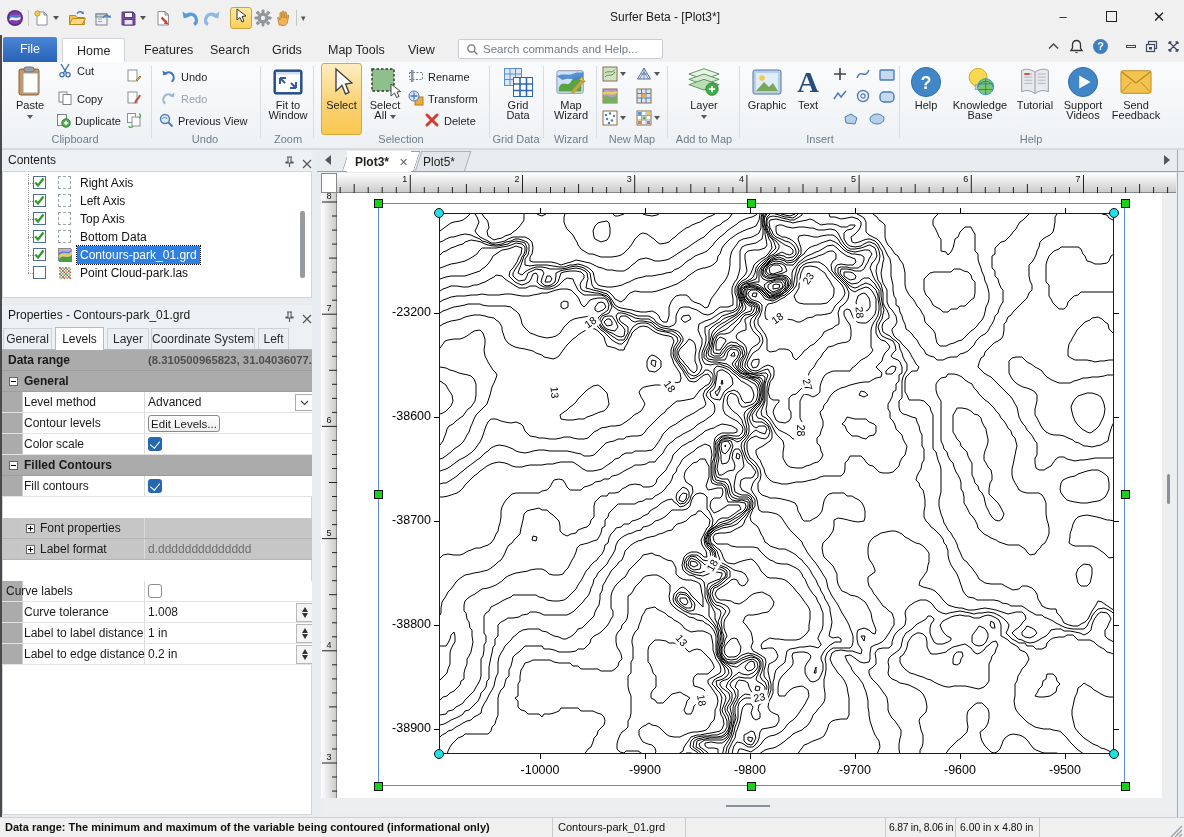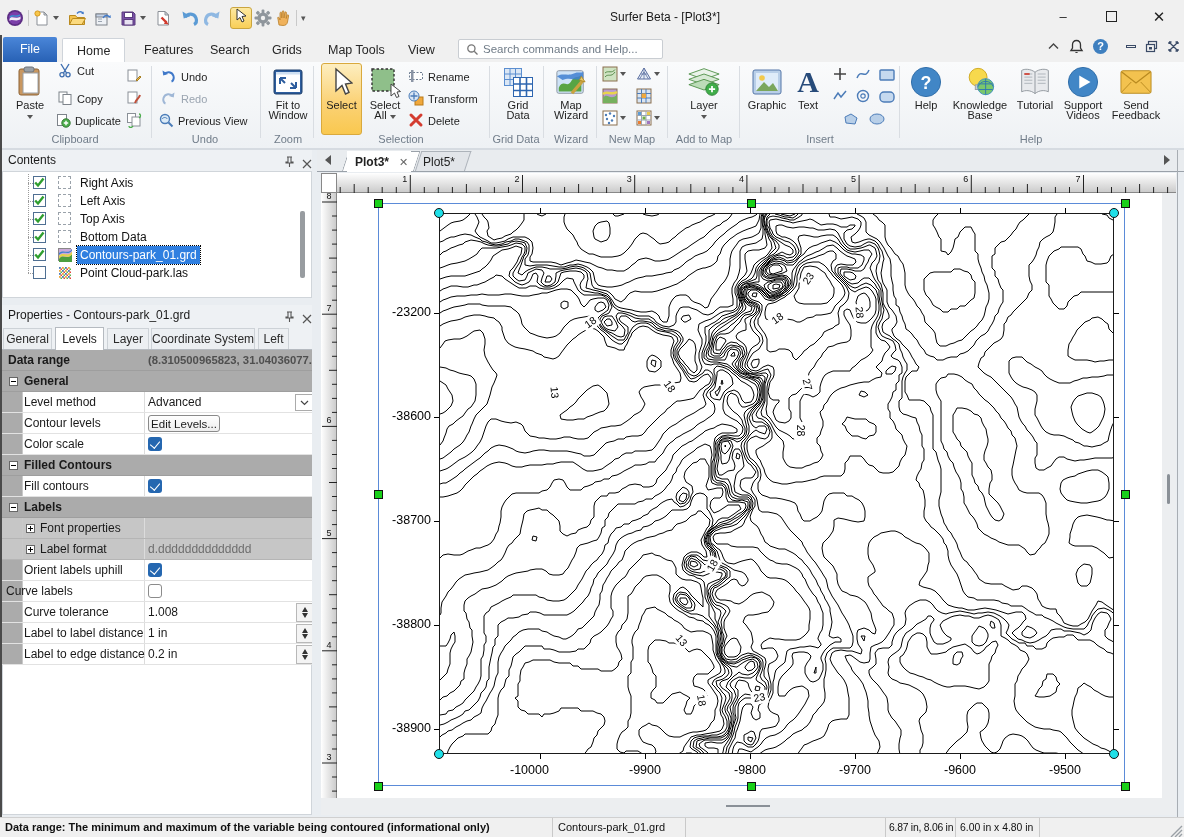--- a/index.html
+++ b/index.html
@@ -276,21 +276,21 @@
     </div>
     <div class="abs smbtn" style="left:408px;top:66px;"><svg width="16" height="16" viewBox="0 0 16 16">
         <rect x="1.5" y="4.5" width="13" height="7" fill="#fff" stroke="#6f7e92" stroke-dasharray="2 1.5"></rect>
         <rect x="3" y="2" width="2.5" height="12" fill="#8b95a5"></rect>
       </svg>Rename</div>
     <div class="abs smbtn" style="left:408px;top:88px;"><svg width="16" height="16" viewBox="0 0 16 16">
         <rect x="7" y="7" width="8" height="8" fill="#f0a83c" stroke="#ba7a18"></rect>
         <circle cx="6" cy="6" r="5" fill="#d9e6f5" stroke="#4b7cb8"></circle>
         <path d="M6 2.5 v7 M2.5 6 h7" stroke="#4b7cb8" stroke-width="1.3"></path>
       </svg>Transform</div>
-    <div class="abs smbtn" style="left:408px;top:110px;"><svg width="16" height="16" viewBox="0 0 16 16">
+    <div class="abs smbtn" style="left:424px;top:110px;"><svg width="16" height="16" viewBox="0 0 16 16">
         <path d="M3 3 L13 13 M13 3 L3 13" stroke="#d43c30" stroke-width="3" stroke-linecap="round"></path>
       </svg>Delete</div>
     <div class="abs glabel" style="left:346px;width:110px">Selection</div>
     <div class="abs gsep" style="left:489px"></div>
     <div class="abs bigbtn" style="left:494px;width:48px;">
       <div class="ic" style="display:flex;align-items:center;justify-content:center">
         <svg width="32" height="32" viewBox="0 0 32 32">
           <g transform="translate(2,2)">
             <rect x="0.5" y="0.5" width="17" height="17" fill="#dbe7f5" stroke="#5b8ed0"></rect>
             <path d="M0.5 6 h17 M0.5 11.5 h17 M6 0.5 v17 M11.5 0.5 v17" stroke="#5b8ed0"></path>
@@ -644,42 +644,32 @@
       <div class="pgrow pghead" style="top:105px">
         <span class="minusbox"></span>
         <span class="pglab">Filled Contours</span>
       </div>
       <div class="pgrow" style="top:126px">
         <span class="gutter"></span>
         <span class="coldiv"></span>
         <span class="pglab" style="left:22px">Fill contours</span>
         <span class="pgcheck"></span>
       </div>
-      <div class="pgrow pghead" style="top:147px">
-        <span class="minusbox"></span>
-        <span class="pglab">Labels</span>
-      </div>
       <div class="pgrow pgsub" style="top:168px">
         <span class="gutter" style="background:#c6c6c6"></span>
         <span class="coldiv"></span>
         <span class="plusbox"></span>
         <span class="pglab" style="left:38px">Font properties</span>
       </div>
       <div class="pgrow pgsub" style="top:189px">
         <span class="gutter" style="background:#c6c6c6"></span>
         <span class="coldiv"></span>
         <span class="plusbox"></span>
         <span class="pglab" style="left:38px">Label format</span>
         <span class="pgval" style="color:#6e6e6e">d.dddddddddddddd</span>
-      </div>
-      <div class="pgrow" style="top:210px">
-        <span class="gutter"></span>
-        <span class="coldiv"></span>
-        <span class="pglab" style="left:22px">Orient labels uphill</span>
-        <span class="pgcheck"></span>
       </div>
       <div class="pgrow" style="top:231px">
         <span class="gutter"></span>
         <span class="coldiv"></span>
         <span class="pglab" style="left:4px">Curve labels</span>
         <span class="pgunchk"></span>
       </div>
       <div class="pgrow" style="top:252px">
         <span class="gutter"></span>
         <span class="coldiv"></span>
@@ -989,21 +979,21 @@
       <div class="abs" style="left:329px;top:98px;width:17px;height:13px;background:#fff;color:#000;font-size:10.5px;text-align:center;line-height:13px;transform:rotate(-35deg)">18</div>
       <div class="abs" style="left:360px;top:58px;width:17px;height:13px;background:#fff;color:#000;font-size:10.5px;text-align:center;line-height:13px;transform:rotate(-55deg)">23</div>
       <div class="abs" style="left:411px;top:92px;width:17px;height:13px;background:#fff;color:#000;font-size:10.5px;text-align:center;line-height:13px;transform:rotate(85deg)">28</div>
       <div class="abs" style="left:359px;top:164px;width:17px;height:13px;background:#fff;color:#000;font-size:10.5px;text-align:center;line-height:13px;transform:rotate(75deg)">27</div>
       <div class="abs" style="left:352px;top:210px;width:17px;height:13px;background:#fff;color:#000;font-size:10.5px;text-align:center;line-height:13px;transform:rotate(90deg)">28</div>
       <div class="abs" style="left:264px;top:345px;width:17px;height:13px;background:#fff;color:#000;font-size:10.5px;text-align:center;line-height:13px;transform:rotate(-60deg)">18</div>
       <div class="abs" style="left:233px;top:420px;width:17px;height:13px;background:#fff;color:#000;font-size:10.5px;text-align:center;line-height:13px;transform:rotate(50deg)">13</div>
       <div class="abs" style="left:253px;top:480px;width:17px;height:13px;background:#fff;color:#000;font-size:10.5px;text-align:center;line-height:13px;transform:rotate(80deg)">18</div>
       <div class="abs" style="left:311px;top:477px;width:17px;height:13px;background:#fff;color:#000;font-size:10.5px;text-align:center;line-height:13px;transform:rotate(-10deg)">23</div>
 </div>
-<div class="abs" style="left:193px;top:613px;width:60px;font-size:12.5px;color:#000">-10000</div>
+<div class="abs" style="left:193px;top:613px;width:60px;text-align:center;font-size:12.5px;color:#000">-10000</div>
     <div class="abs" style="left:223px;top:604px;width:1px;height:5px;background:#000"></div>
     <div class="abs" style="left:223px;top:58px;width:1px;height:5px;background:#000"></div>
     <div class="abs" style="left:298px;top:613px;width:60px;text-align:center;font-size:12.5px;color:#000">-9900</div>
     <div class="abs" style="left:328px;top:604px;width:1px;height:5px;background:#000"></div>
     <div class="abs" style="left:328px;top:58px;width:1px;height:5px;background:#000"></div>
     <div class="abs" style="left:403px;top:613px;width:60px;text-align:center;font-size:12.5px;color:#000">-9800</div>
     <div class="abs" style="left:433px;top:604px;width:1px;height:5px;background:#000"></div>
     <div class="abs" style="left:433px;top:58px;width:1px;height:5px;background:#000"></div>
     <div class="abs" style="left:508px;top:613px;width:60px;text-align:center;font-size:12.5px;color:#000">-9700</div>
     <div class="abs" style="left:538px;top:604px;width:1px;height:5px;background:#000"></div>

